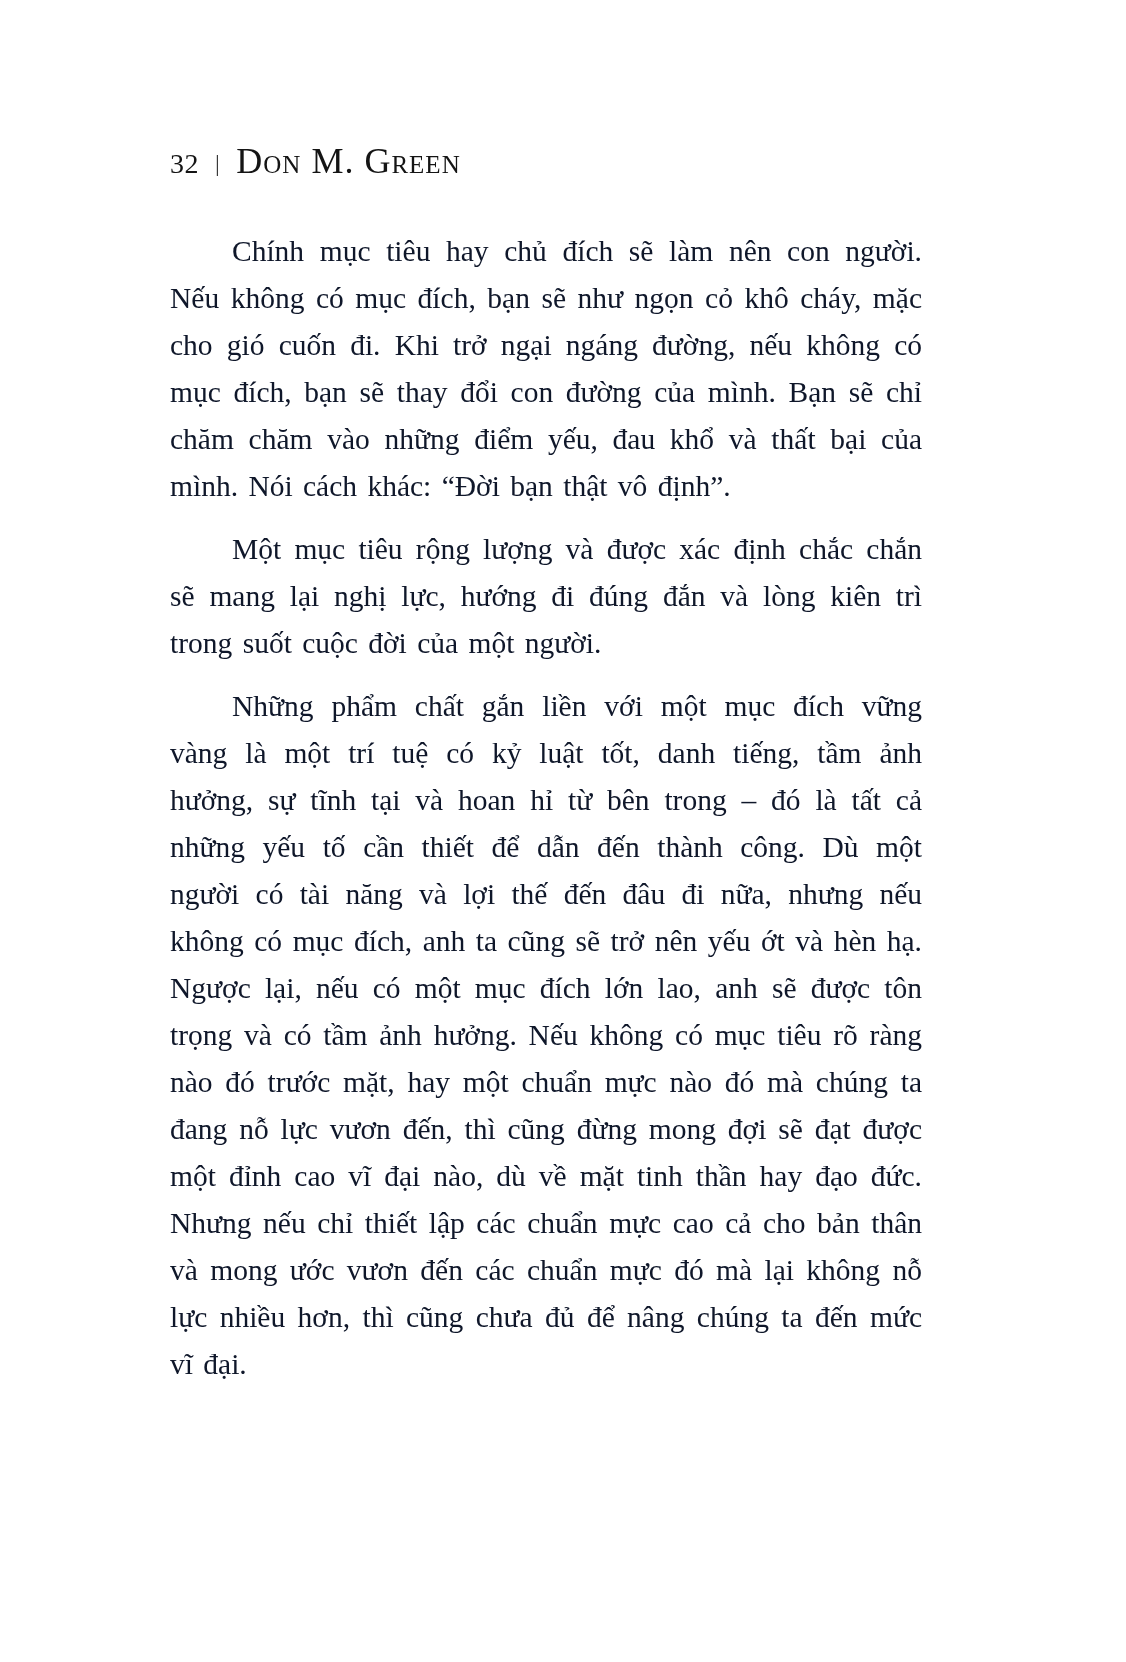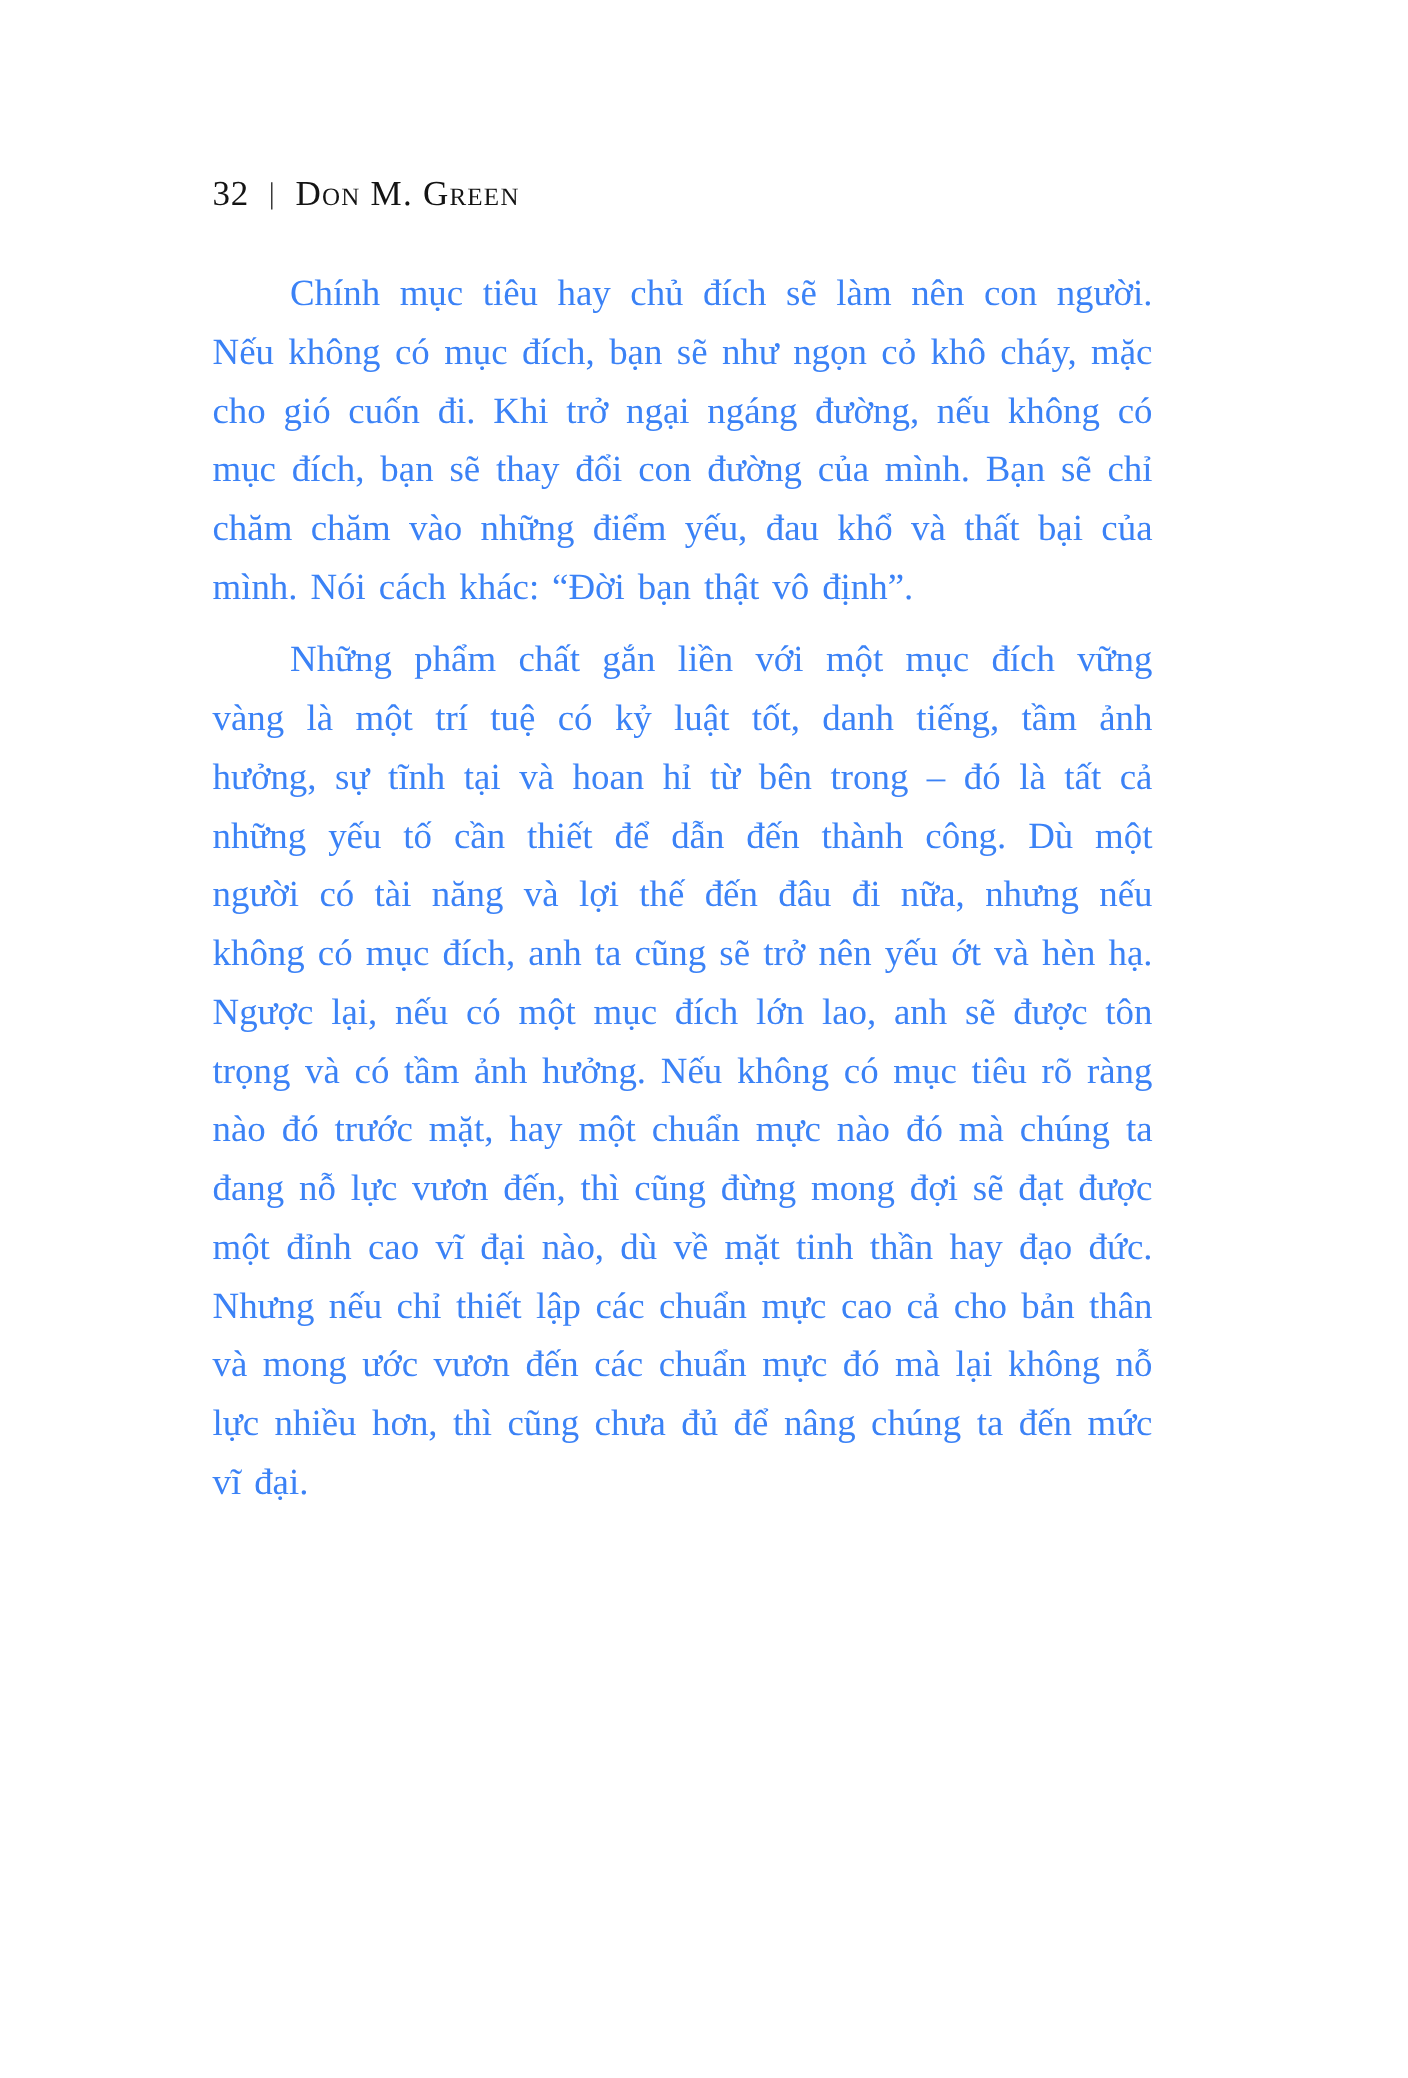--- a/index.html
+++ b/index.html
@@ -33,48 +33,49 @@
   }
   .header-sep {
     margin: 0 16px;
     color: #3a3a3a;
     font-size: 24px;
     position: relative;
     top: -2px;
   }
   .author-name {
     font-variant: small-caps;
-    font-size: 28px;
+    font-size: 36px;
     letter-spacing: 1px;
   }
   .content {
     position: absolute;
     top: 212px;
     left: 170px;
     width: 752px;
   }
   .content p {
-    margin: 0 0 11px 0;
+    margin: 16px 0 11px 0;
     font-size: 29.5px;
     line-height: 47px;
     text-align: justify;
     text-indent: 62px;
     word-spacing: 3px;
-    color: #3b82f6;
+    color: #0f172a;
   }
 </style>
 </head>
 <body>
 
 <div class="page">
 
   <div class="running-header">
     <span class="page-number">32</span>
     <span class="header-sep">|</span>
     <span class="author-name">Don M. Green</span>
   </div>
 
   <div class="content">
     <p>Chính mục tiêu hay chủ đích sẽ làm nên con người. Nếu không có mục đích, bạn sẽ như ngọn cỏ khô cháy, mặc cho gió cuốn đi. Khi trở ngại ngáng đường, nếu không có mục đích, bạn sẽ thay đổi con đường của mình. Bạn sẽ chỉ chăm chăm vào những điểm yếu, đau khổ và thất bại của mình. Nói cách khác: “Đời bạn thật vô định”.</p>
+    <p>Một mục tiêu rộng lượng và được xác định chắc chắn sẽ mang lại nghị lực, hướng đi đúng đắn và lòng kiên trì trong suốt cuộc đời của một người.</p>
     <p>Những phẩm chất gắn liền với một mục đích vững vàng là một trí tuệ có kỷ luật tốt, danh tiếng, tầm ảnh hưởng, sự tĩnh tại và hoan hỉ từ bên trong – đó là tất cả những yếu tố cần thiết để dẫn đến thành công. Dù một người có tài năng và lợi thế đến đâu đi nữa, nhưng nếu không có mục đích, anh ta cũng sẽ trở nên yếu ớt và hèn hạ. Ngược lại, nếu có một mục đích lớn lao, anh sẽ được tôn trọng và có tầm ảnh hưởng. Nếu không có mục tiêu rõ ràng nào đó trước mặt, hay một chuẩn mực nào đó mà chúng ta đang nỗ lực vươn đến, thì cũng đừng mong đợi sẽ đạt được một đỉnh cao vĩ đại nào, dù về mặt tinh thần hay đạo đức. Nhưng nếu chỉ thiết lập các chuẩn mực cao cả cho bản thân và mong ước vươn đến các chuẩn mực đó mà lại không nỗ lực nhiều hơn, thì cũng chưa đủ để nâng chúng ta đến mức vĩ đại.</p>
   </div>
 
 </div>
 
 </body></html>

